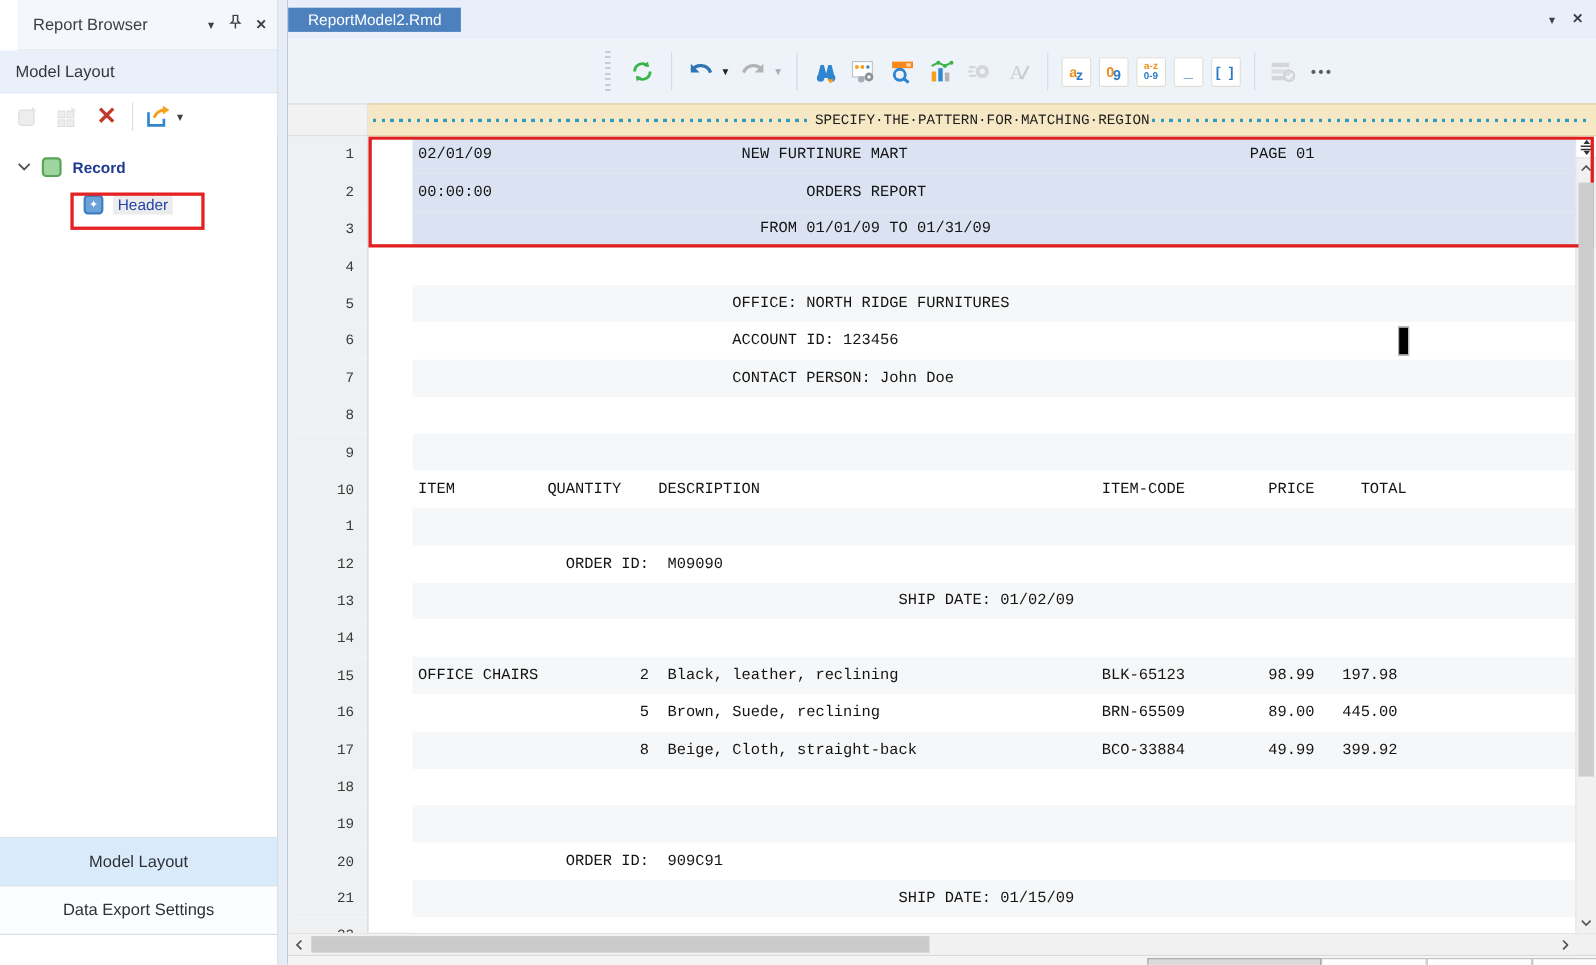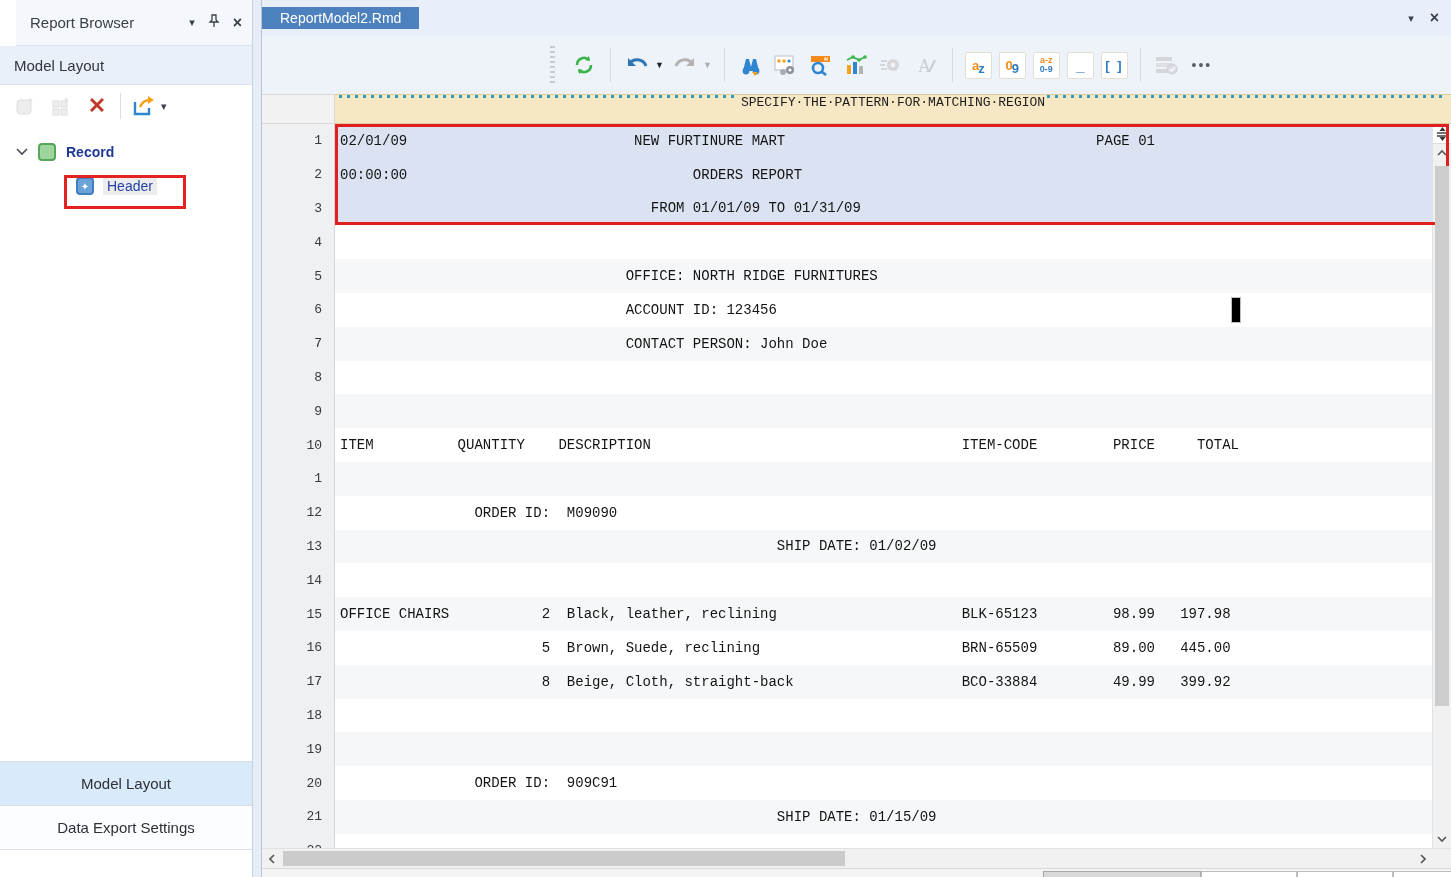--- a/index.html
+++ b/index.html
@@ -74,36 +74,36 @@
   .chip-stack { flex-direction:column; font-size:9px; }
   .chip-underscore { color:#2e7cc3; font-size:15px; }
   .chip-brackets { color:#2e7cc3; font-size:13px; letter-spacing:2px; }
   .more-dots { color:#5a5f66; font-size:14px; letter-spacing:2px; }
 
   
   .pattern-row { height:30px; display:flex; }
   .pattern-gutter { width:73px; background:#f2f2f2; border:1px solid #d8d8d8;
     border-left:none; }
   .pattern-bar { flex:1; background:#f6e8c4; border-top:1px solid #ddcb9d;
-    border-bottom:1px solid #ddcb9d; display:flex; padding:0 4px; }
+    border-bottom:1px solid #ddcb9d; display:flex; align-items:center; padding:0 4px; }
   .leader { flex:1; height:3px;
     background:repeating-linear-gradient(90deg,#2f9cc2 0 3px,transparent 3px 8px); }
   .pattern-text { font-family:"Liberation Mono", monospace; font-size:13px; color:#1d1d1d;
     padding:0 2px; white-space:pre; }
 
   
   .doc-wrap { flex:1; display:flex; position:relative; overflow:hidden; }
   .doc-lines { flex:1; position:relative; }
   .line { display:flex; height:33.8px; }
   .ln-gutter { width:73px; background:#eef0f2; border-right:1px solid #d6d6d6;
     font-family:"Liberation Mono", monospace; font-size:13px; color:#3a3a3a;
     text-align:right; padding-right:12px; display:flex; align-items:center;
     justify-content:flex-end; flex:none; }
   .ln-content { flex:1; position:relative; display:flex; align-items:center;
-    font-family:"Liberation Mono", monospace; font-size:14px; color:#141414; }
+    font-family:"Liberation Mono", monospace; font-size:14px; color:#141414;margin-left:40px; }
   .ln-content pre { font:inherit; white-space:pre; padding-left:5px; }
   .ln-content.odd { background:#f6f7f8; }
   .ln-content.even { background:#ffffff; }
   .ln-content.hl { background:#dbe3f2; }
   .region-overlay { position:absolute; left:73px; right:2px; border:3px solid #e01f1f;
     pointer-events:none; }
   .text-cursor { position:absolute; top:4px; width:10px; height:26px; background:#000;
     border:1px solid #bdbdbd; }
 
   

